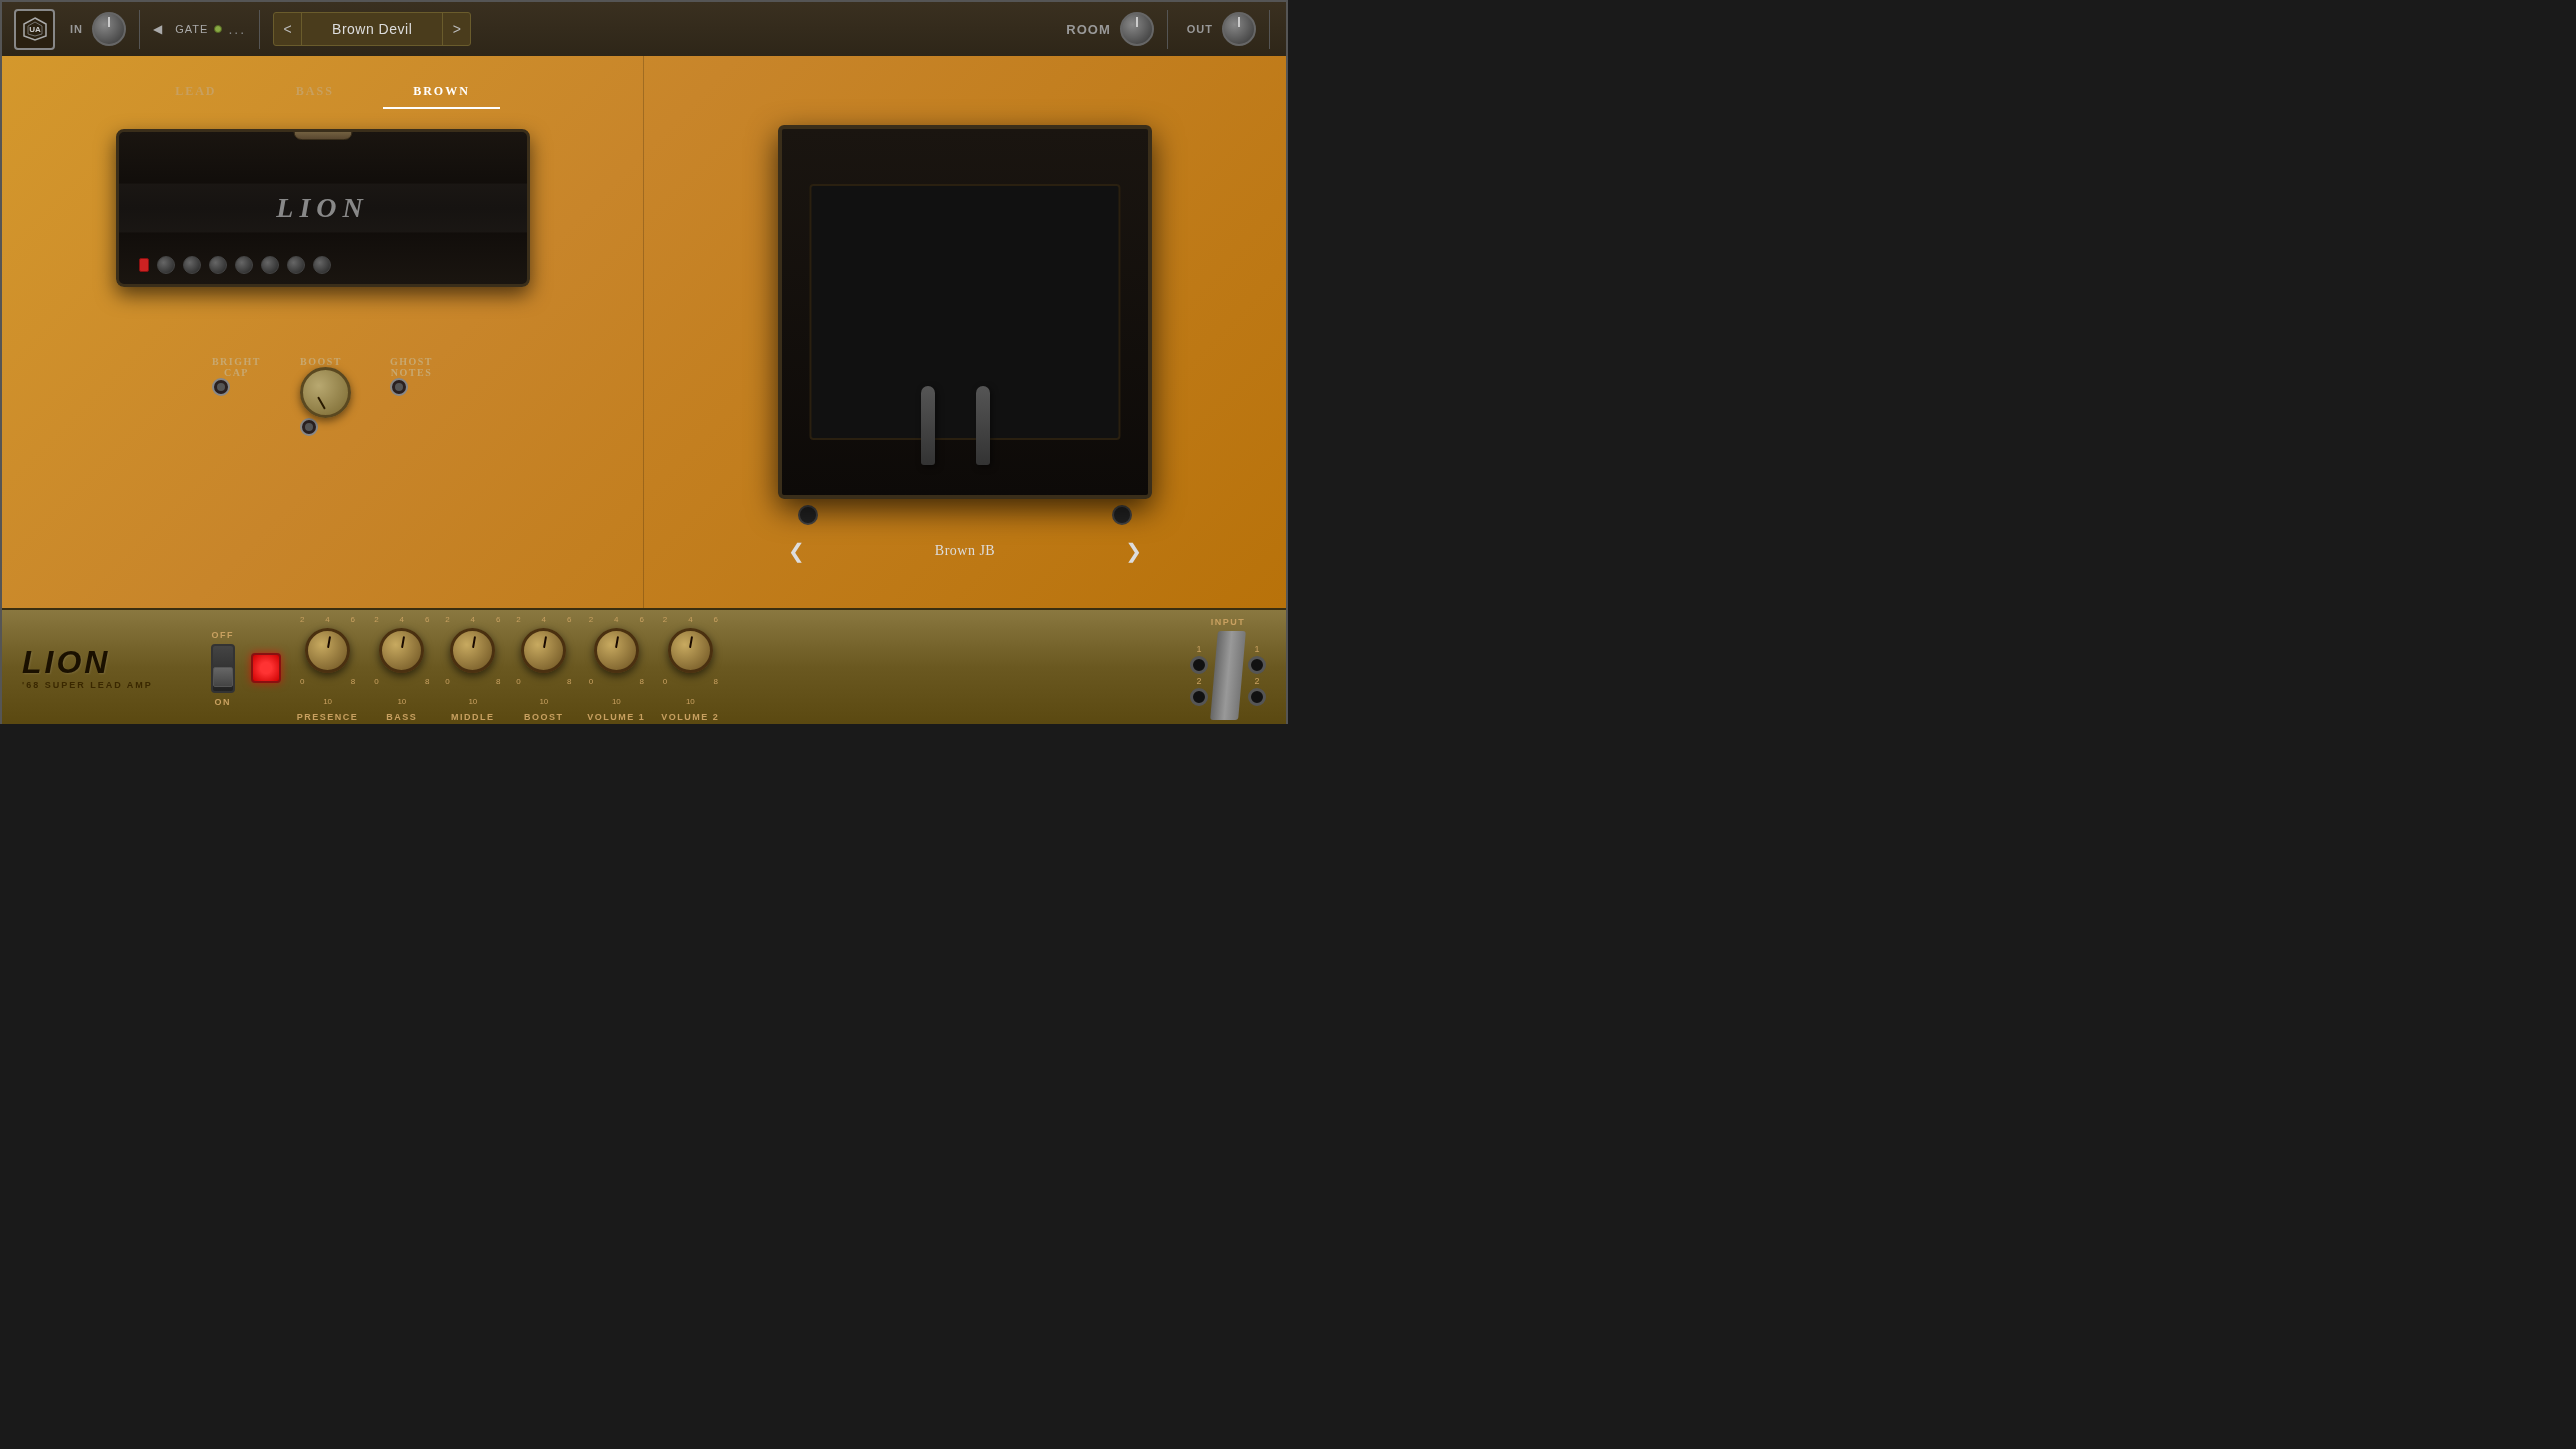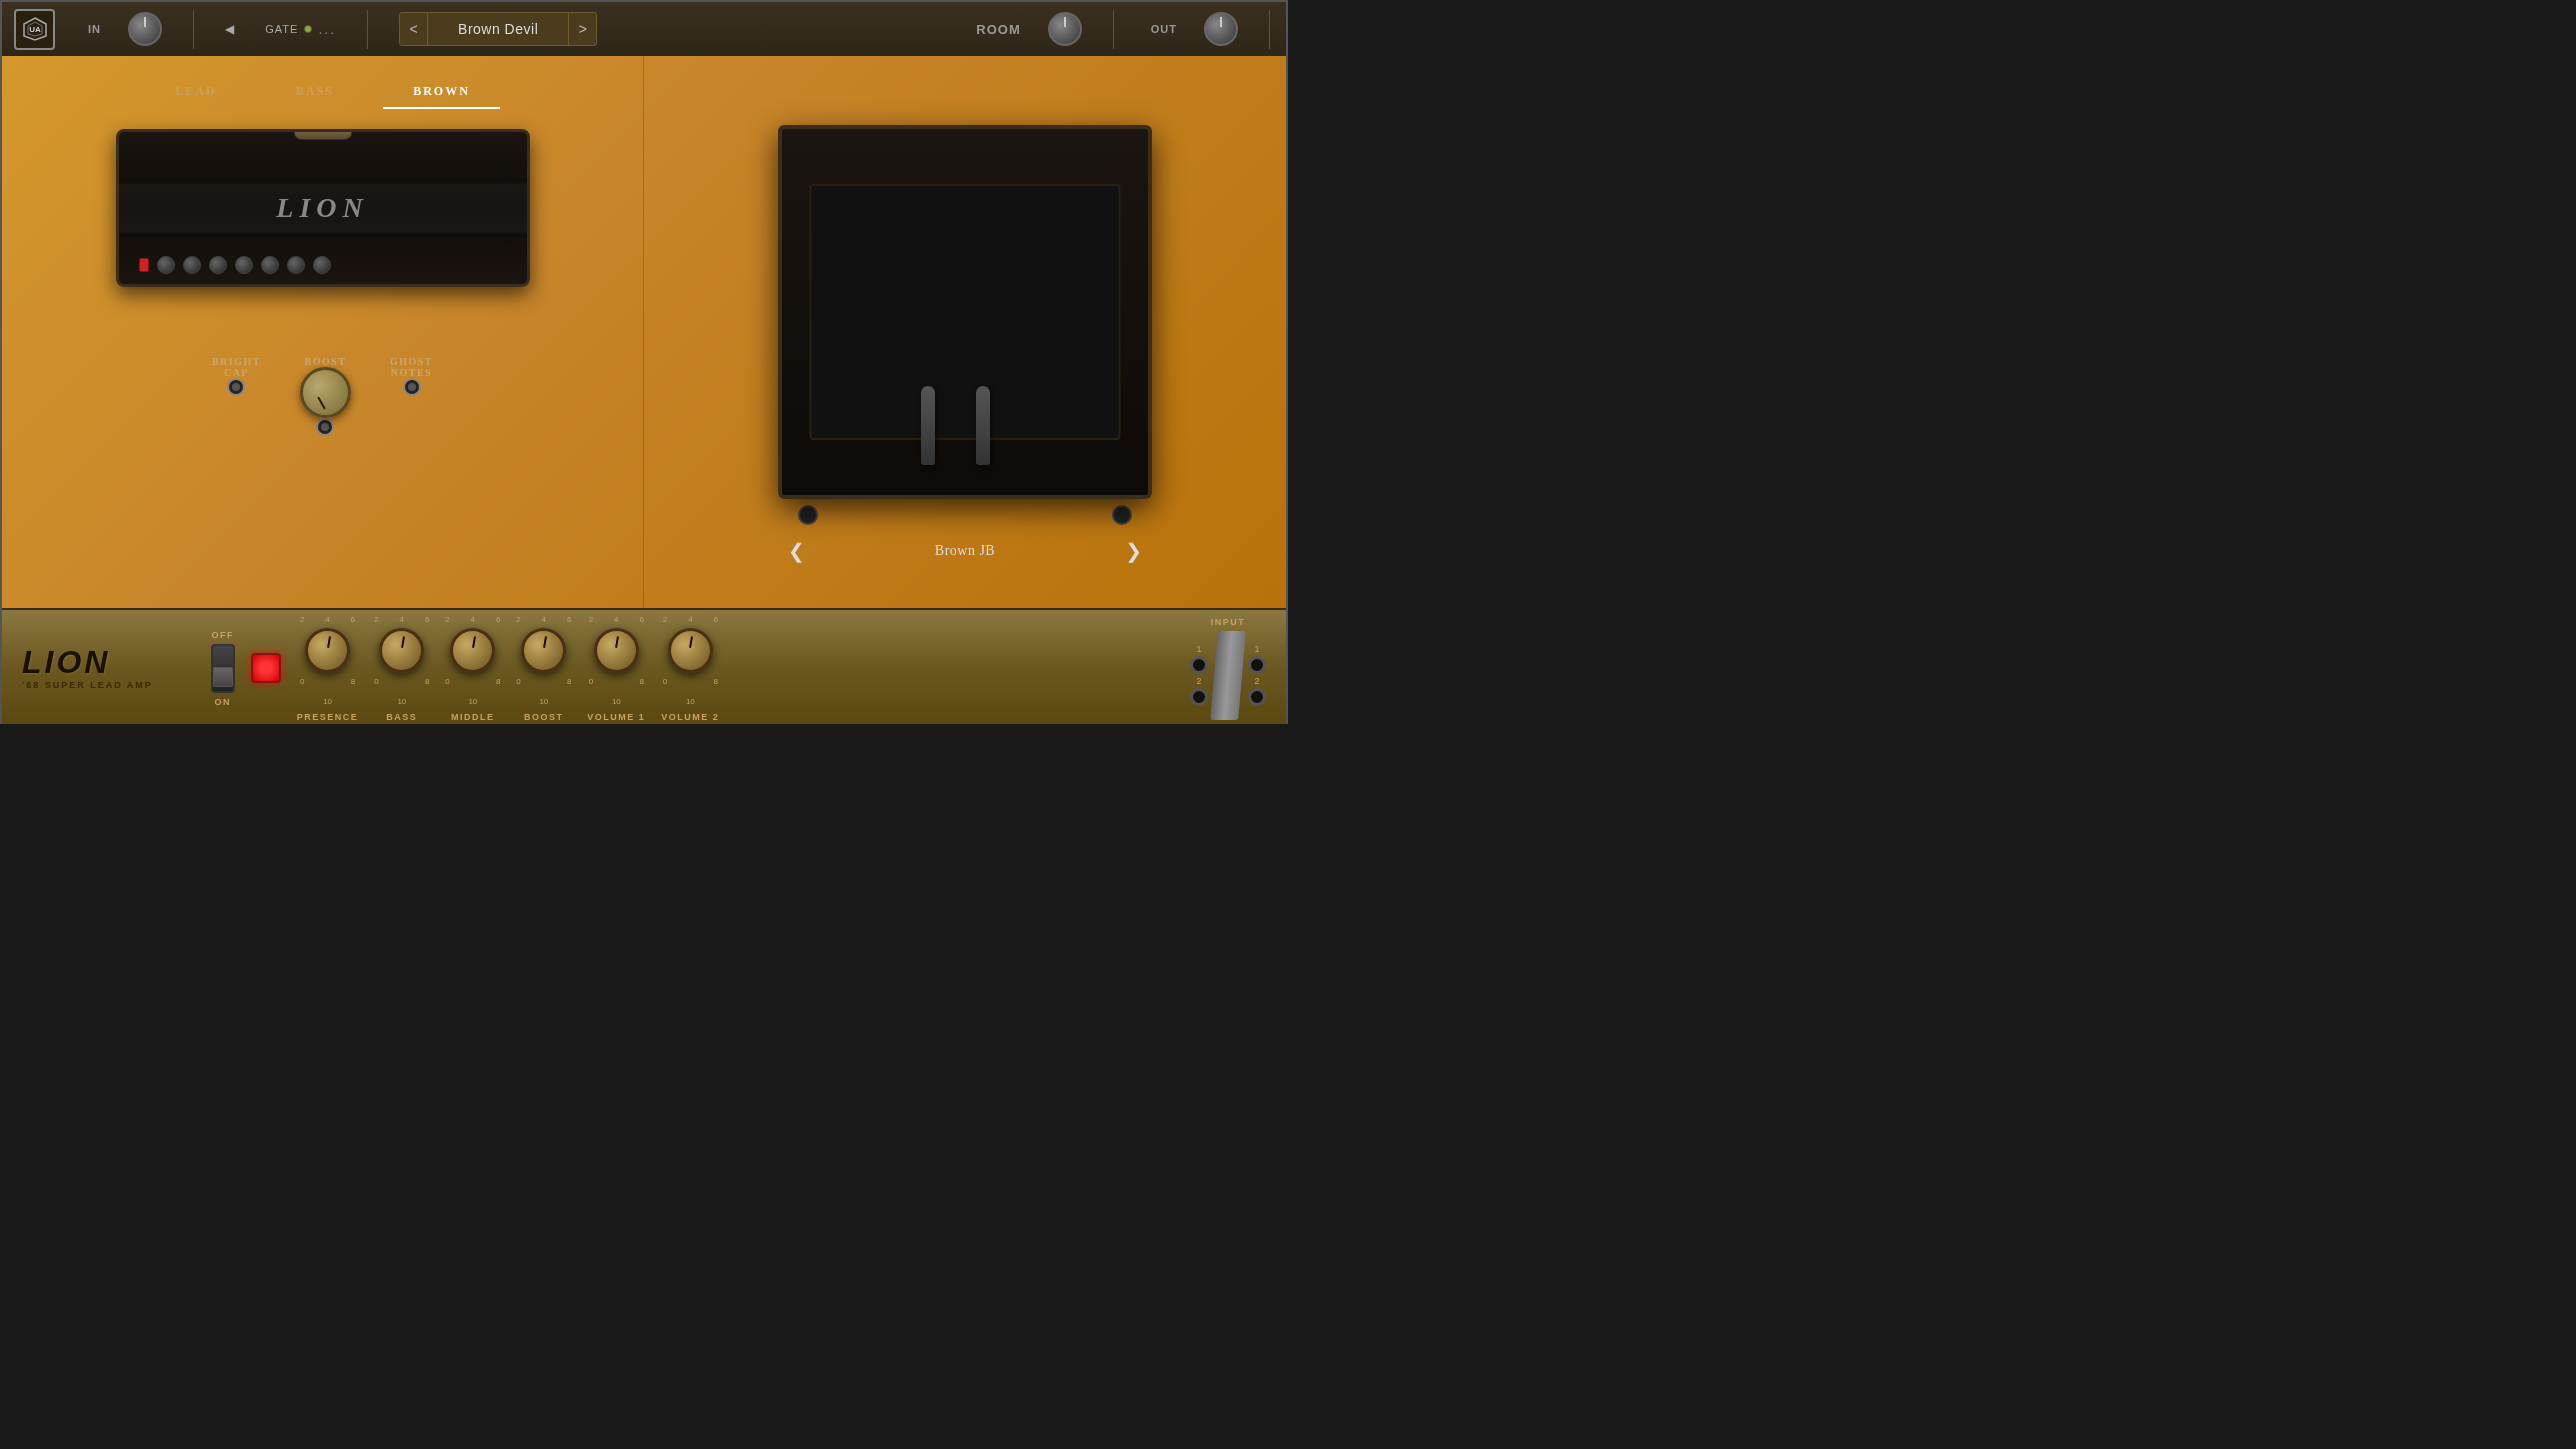--- a/index.html
+++ b/index.html
@@ -20,21 +20,21 @@
     }
 
     
     #top-bar {
       width: 100%;
       height: 54px;
       background: linear-gradient(180deg, #3a3020 0%, #2e2618 100%);
       display: flex;
       align-items: center;
       padding: 0 12px;
-      gap: 27px;
+      gap: 9px;
       position: relative;
       z-index: 10;
     }
 
     .ua-logo {
       width: 41px;
       height: 41px;
       border: 2px solid #888;
       border-radius: 4px;
       display: flex;
@@ -289,21 +289,21 @@
       align-items: flex-start;
       gap: 39px;
       width: 374px;
       justify-content: center;
       margin-top: 10px;
     }
 
     .control-col {
       display: flex;
       flex-direction: column;
-      align-items: center;
+      align-items: flex-start;
     }
 
     .control-label {
       color: #c8a870;
       font-size: 10px;
       letter-spacing: 1.5px;
       font-weight: bold;
       text-align: center;
     }
 

